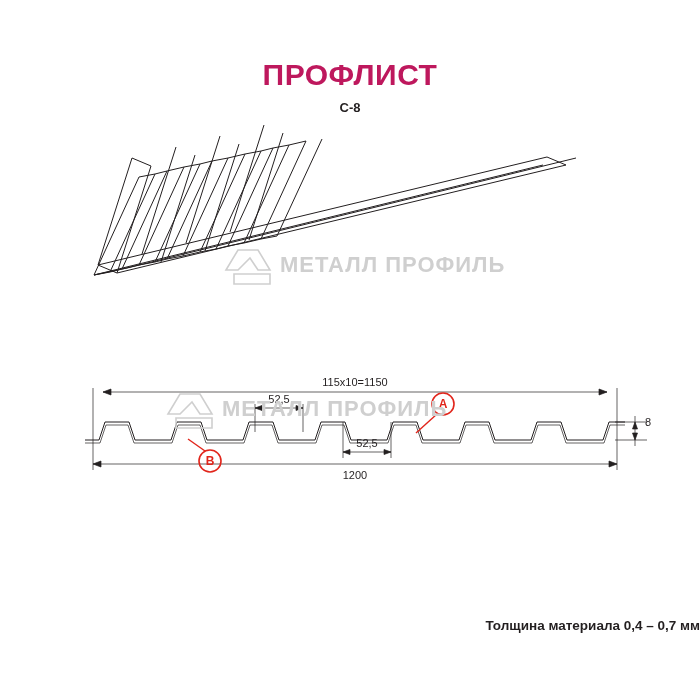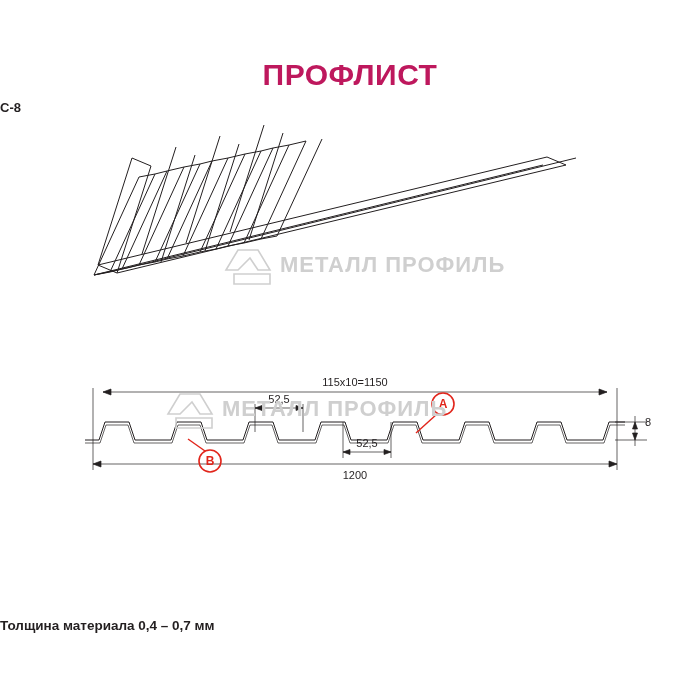--- a/index.html
+++ b/index.html
@@ -29,20 +29,21 @@
     font-size: 30px;
     font-weight: bold;
     letter-spacing: 0.5px;
     color: #be185d;
   }
   .subtitle {
     position: absolute;
     top: 100px;
     left: 0;
     width: 700px;
+    text-align: center;
     font-size: 13px;
     font-weight: bold;
     color: #231f20;
   }
   .iso-wrap {
     position: absolute;
     top: 140px;
     left: 60px;
     width: 580px;
     height: 170px;
@@ -68,21 +69,21 @@
     left: 160px;
     width: 300px;
     height: 70px;
     pointer-events: none;
   }
   .footer {
     position: absolute;
     top: 618px;
     left: 0;
     width: 700px;
-    text-align: left;
+    text-align: right;
     font-size: 13.5px;
     font-weight: bold;
     color: #231f20;
   }
   svg { display: block; overflow: visible; }
   .ln { stroke: #231f20; stroke-width: 1; fill: none; }
   .thin { stroke: #231f20; stroke-width: 0.7; fill: none; }
   .dimtxt {
     font-family: "Liberation Sans", sans-serif;
     font-size: 11px;

